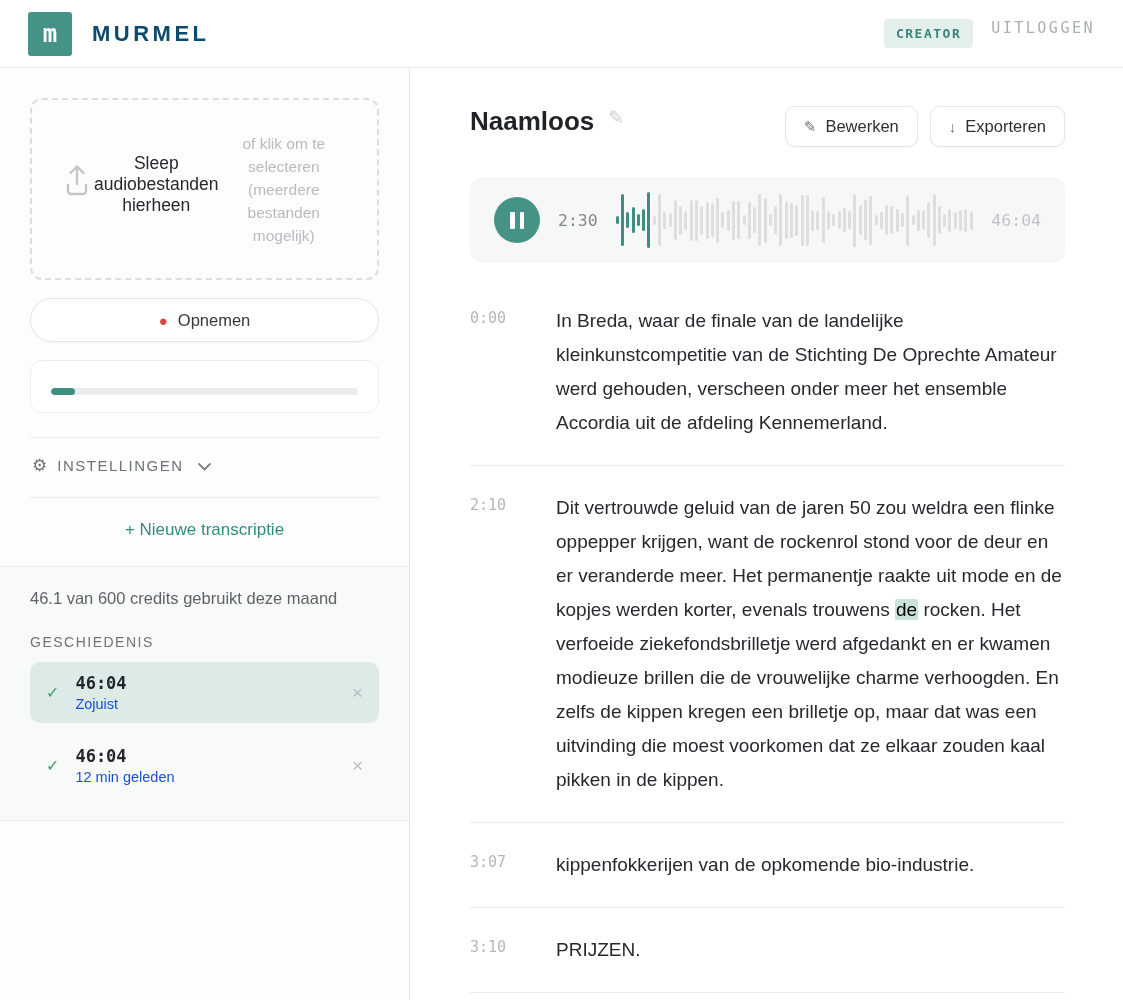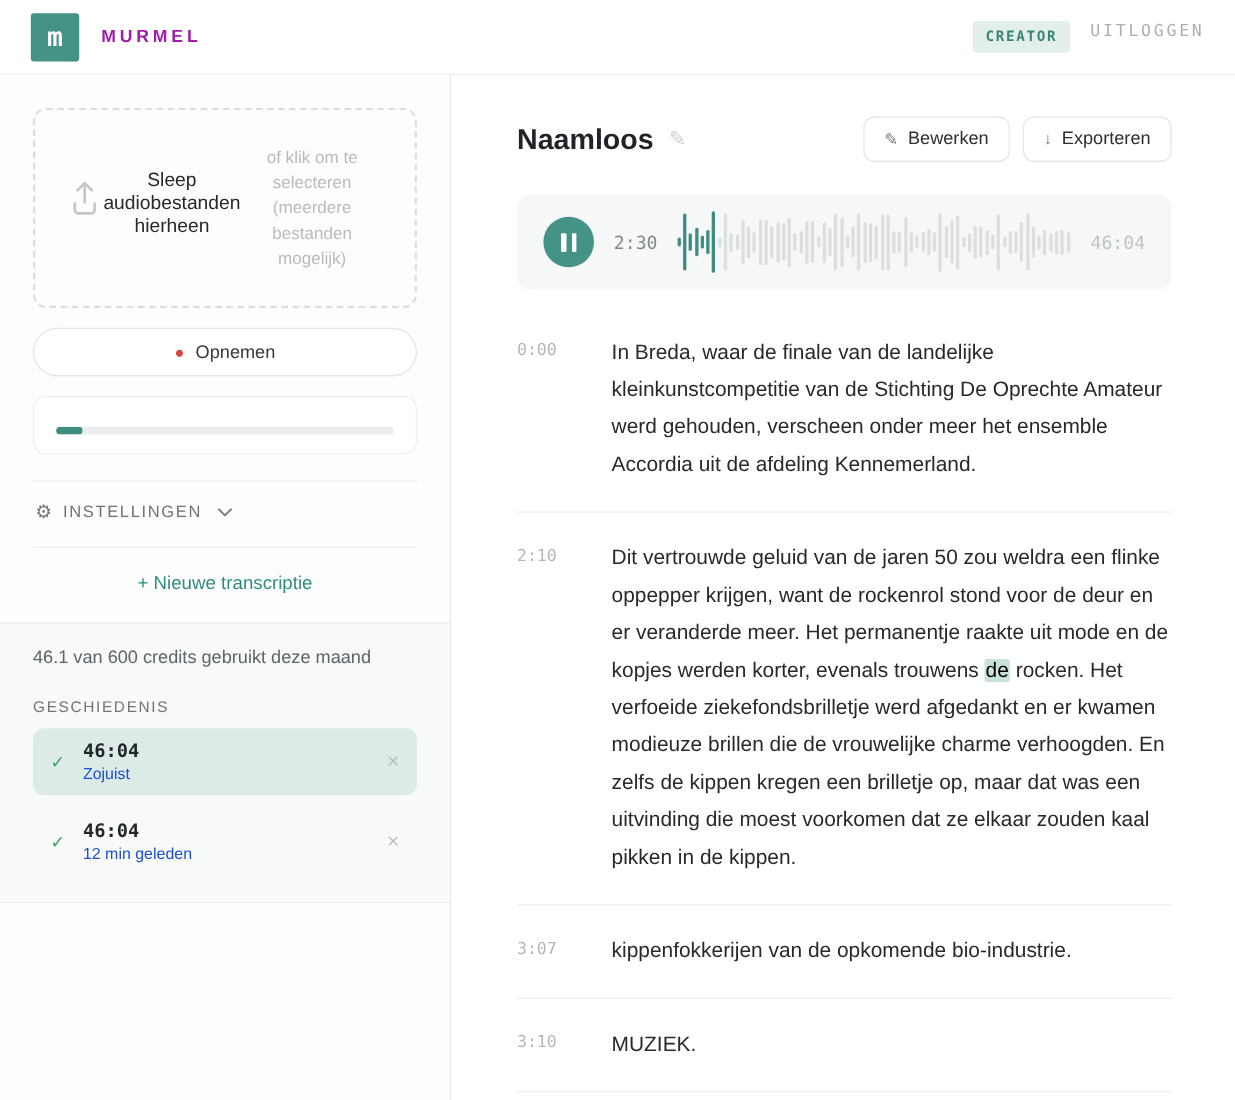--- a/index.html
+++ b/index.html
@@ -6,22 +6,22 @@
   html,body { width:1123px; height:1000px; overflow:hidden; background:#fff;
               font-family:"Liberation Sans", sans-serif; color:#24282c; }
 
   
   .header { height:68px; display:flex; align-items:center; padding:0 28px;
             border-bottom:1px solid #e7e8e9; background:#fff; }
   .logo-sq { width:44px; height:44px; background:#459287; border-radius:3px;
              display:flex; align-items:center; justify-content:center;
              color:#fff; font-family:"DejaVu Sans Mono", monospace;
              font-weight:bold; font-size:24px; }
-  .brand { margin-left:20px; font-weight:bold; font-size:16px;
-           letter-spacing:3.5px; color:#a21caf; }
+  .brand { margin-left:20px; font-weight:bold; font-size:22px;
+           letter-spacing:3.5px; color:#0c4a6e; }
   .nav { display:flex; gap:40px; margin-left:140px;
          font-family:"DejaVu Sans Mono", monospace; font-size:15px;
          letter-spacing:3px; }
   .nav-item { color:#9ba1a6; cursor:pointer; }
   .nav-item.active { color:#2f9287; }
   .nav-item.darker { color:#878d93; }
   .header-right { margin-left:auto; display:flex; align-items:flex-start; gap:18px;padding-left:16px; }
   .badge { background:#e3efeb; color:#39857a; font-family:"DejaVu Sans Mono", monospace;
            font-weight:bold; font-size:13px; letter-spacing:1.5px;
            padding:7px 12px; border-radius:4px; }
@@ -81,21 +81,21 @@
                padding:11px 16px; border-radius:10px; cursor:pointer; }
   .hist-item.selected { background:#dcebe7; }
   .hist-check { color:#3f9e63; font-size:16px; }
   .hist-info { display:flex; flex-direction:column; gap:3px; }
   .hist-dur { font-family:"DejaVu Sans Mono", monospace; font-weight:bold;
               font-size:17px; color:#23272b; }
   .hist-ago { font-size:14.5px; color:#1d4ed8; }
   .hist-close { margin-left:auto; color:#b9bfc1; font-size:19px; cursor:pointer; }
 
   
-  .title-row { display:flex; align-items:center; }
+  .title-row { display:flex; }
   .doc-title { font-size:26px; font-weight:bold; color:#1f2327; }
   .title-pencil { margin-left:14px; color:#ccd0d2; font-size:19px; }
   .title-actions { margin-left:auto; display:flex; gap:12px; }
   .action-btn { display:flex; align-items:center; gap:9px; background:#fff;
                 border:1px solid #e4e5e6; border-radius:10px; padding:10px 18px;
                 font-size:16.5px; color:#2b3035; cursor:pointer;
                 box-shadow:0 1px 2px rgba(0,0,0,.03); }
   .action-icon { color:#6f757a; font-size:15px; }
 
   .player { margin-top:30px; background:#f6f7f7; border-radius:12px; height:86px;
@@ -310,21 +310,21 @@
         <p class="t-text"><span>Dit vertrouwde geluid van de jaren 50 zou weldra een flinke oppepper krijgen, want de rockenrol stond voor de deur en er veranderde meer. Het permanentje raakte uit mode en de kopjes werden korter, evenals trouwens </span><mark class="hl">de</mark><span> rocken. Het verfoeide ziekefondsbrilletje werd afgedankt en er kwamen modieuze brillen die de vrouwelijke charme verhoogden. En zelfs de kippen kregen een brilletje op, maar dat was een uitvinding die moest voorkomen dat ze elkaar zouden kaal pikken in de kippen.</span></p>
       </div>
 
       <div class="t-row">
         <div class="t-time">3:07</div>
         <p class="t-text"><span>kippenfokkerijen van de opkomende bio-industrie.</span></p>
       </div>
 
       <div class="t-row">
         <div class="t-time">3:10</div>
-        <p class="t-text"><span>MUZIEK.</span></p>
+        <p class="t-text"><span>PRIJZEN.</span></p>
       </div>
 
       <div class="t-row">
         
         
       </div>
     </div>
   </div>
 </div>
 

